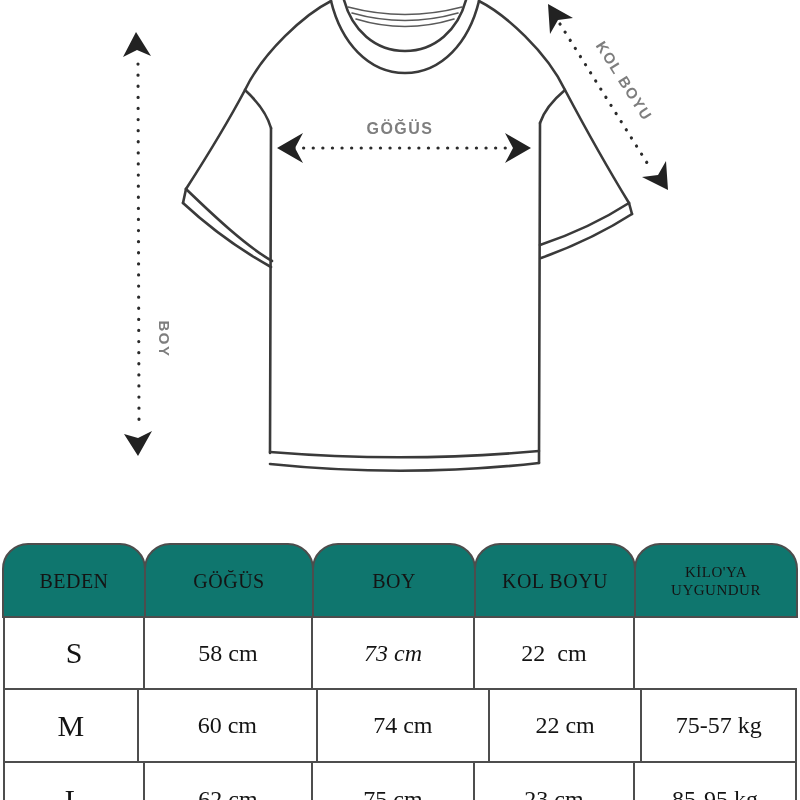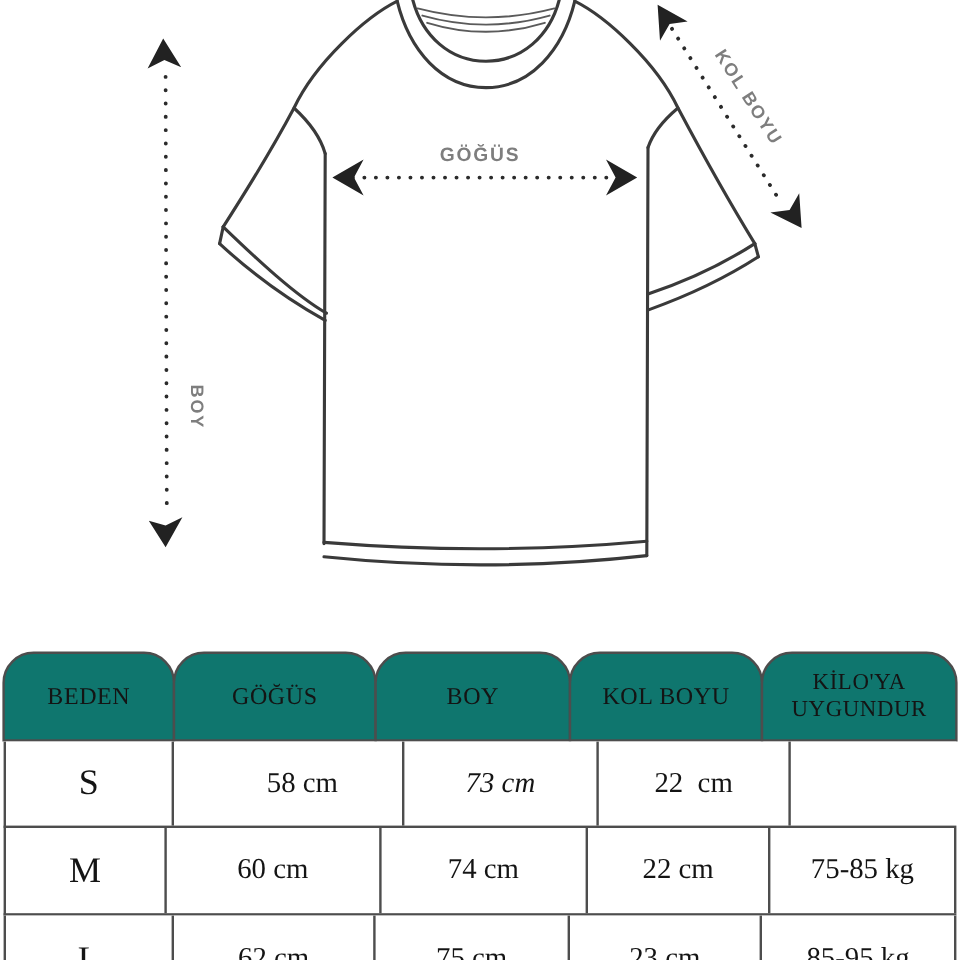--- a/index.html
+++ b/index.html
@@ -11,21 +11,21 @@
   .dot-line{fill:none;stroke:#2b2b2b;stroke-width:3.2;stroke-linecap:round;}
   .arrow-head{fill:#222;stroke:none;}
   .measure-label{fill:#7e7e7e;font-weight:bold;letter-spacing:1.5px;
                  font-family:"Liberation Sans",sans-serif;}
   
   .tab{position:absolute;box-sizing:border-box;border:2px solid #4d4d4d;
        border-radius:26px 26px 0 0;background:#0f766e;display:flex;align-items:center;
        justify-content:center;text-align:center;}
   .tab-label{font-family:"Liberation Serif",serif;font-size:20px;color:#141414;
              letter-spacing:0.5px;white-space:pre-line;line-height:1.2;}
-  .tab-label.small{font-size:19px;}
+  .tab-label.small{font-size:15px;}
   .trow{position:absolute;box-sizing:border-box;display:flex;left:3px;width:794px;
         border-left:2px solid #4d4d4d;background:#fff;}
   .trow.lined{border-bottom:2px solid #4d4d4d;}
   .tcell{box-sizing:border-box;border-right:2px solid #4d4d4d;display:flex;
          align-items:center;justify-content:center;font-family:"Liberation Serif",serif;
          color:#141414;font-size:24px;white-space:pre-wrap;}
   .tcell.size{font-size:30px;}
 </style>
 </head>
 <body>
@@ -104,31 +104,31 @@
     <div class="tab" style="left:474px;top:543px;width:162px;height:75px;">
       <span class="tab-label">KOL BOYU</span>
     </div>
     <div class="tab" style="left:634px;top:543px;width:164px;height:75px;">
       <span class="tab-label small">KİLO'YA
 UYGUNDUR</span>
     </div>
 
     <div class="trow lined" style="top:618px;height:72px;">
       <div class="tcell size" style="width:140px;">S</div>
-      <div class="tcell" style="width:168px;margin-left:24px;">58 cm</div>
+      <div class="tcell" style="width:168px;">58 cm</div>
       <div class="tcell" style="width:162px;font-style:italic;">73 cm</div>
       <div class="tcell" style="width:160px;">22  cm</div>
     </div>
 
     <div class="trow lined" style="top:690px;height:73px;">
       <div class="tcell size" style="width:140px;">M</div>
       <div class="tcell" style="width:188px;">60 cm</div>
       <div class="tcell" style="width:180px;">74 cm</div>
       <div class="tcell" style="width:160px;">22 cm</div>
-      <div class="tcell" style="width:162px;">75-85 kg</div>
+      <div class="tcell" style="width:162px;">75-57 kg</div>
     </div>
 
     <div class="trow" style="top:763px;height:73px;">
       <div class="tcell size" style="width:140px;">L</div>
       <div class="tcell" style="width:168px;">62 cm</div>
       <div class="tcell" style="width:162px;">75 cm</div>
       <div class="tcell" style="width:160px;">23 cm</div>
       <div class="tcell" style="width:162px;">85-95 kg</div>
     </div>
 

